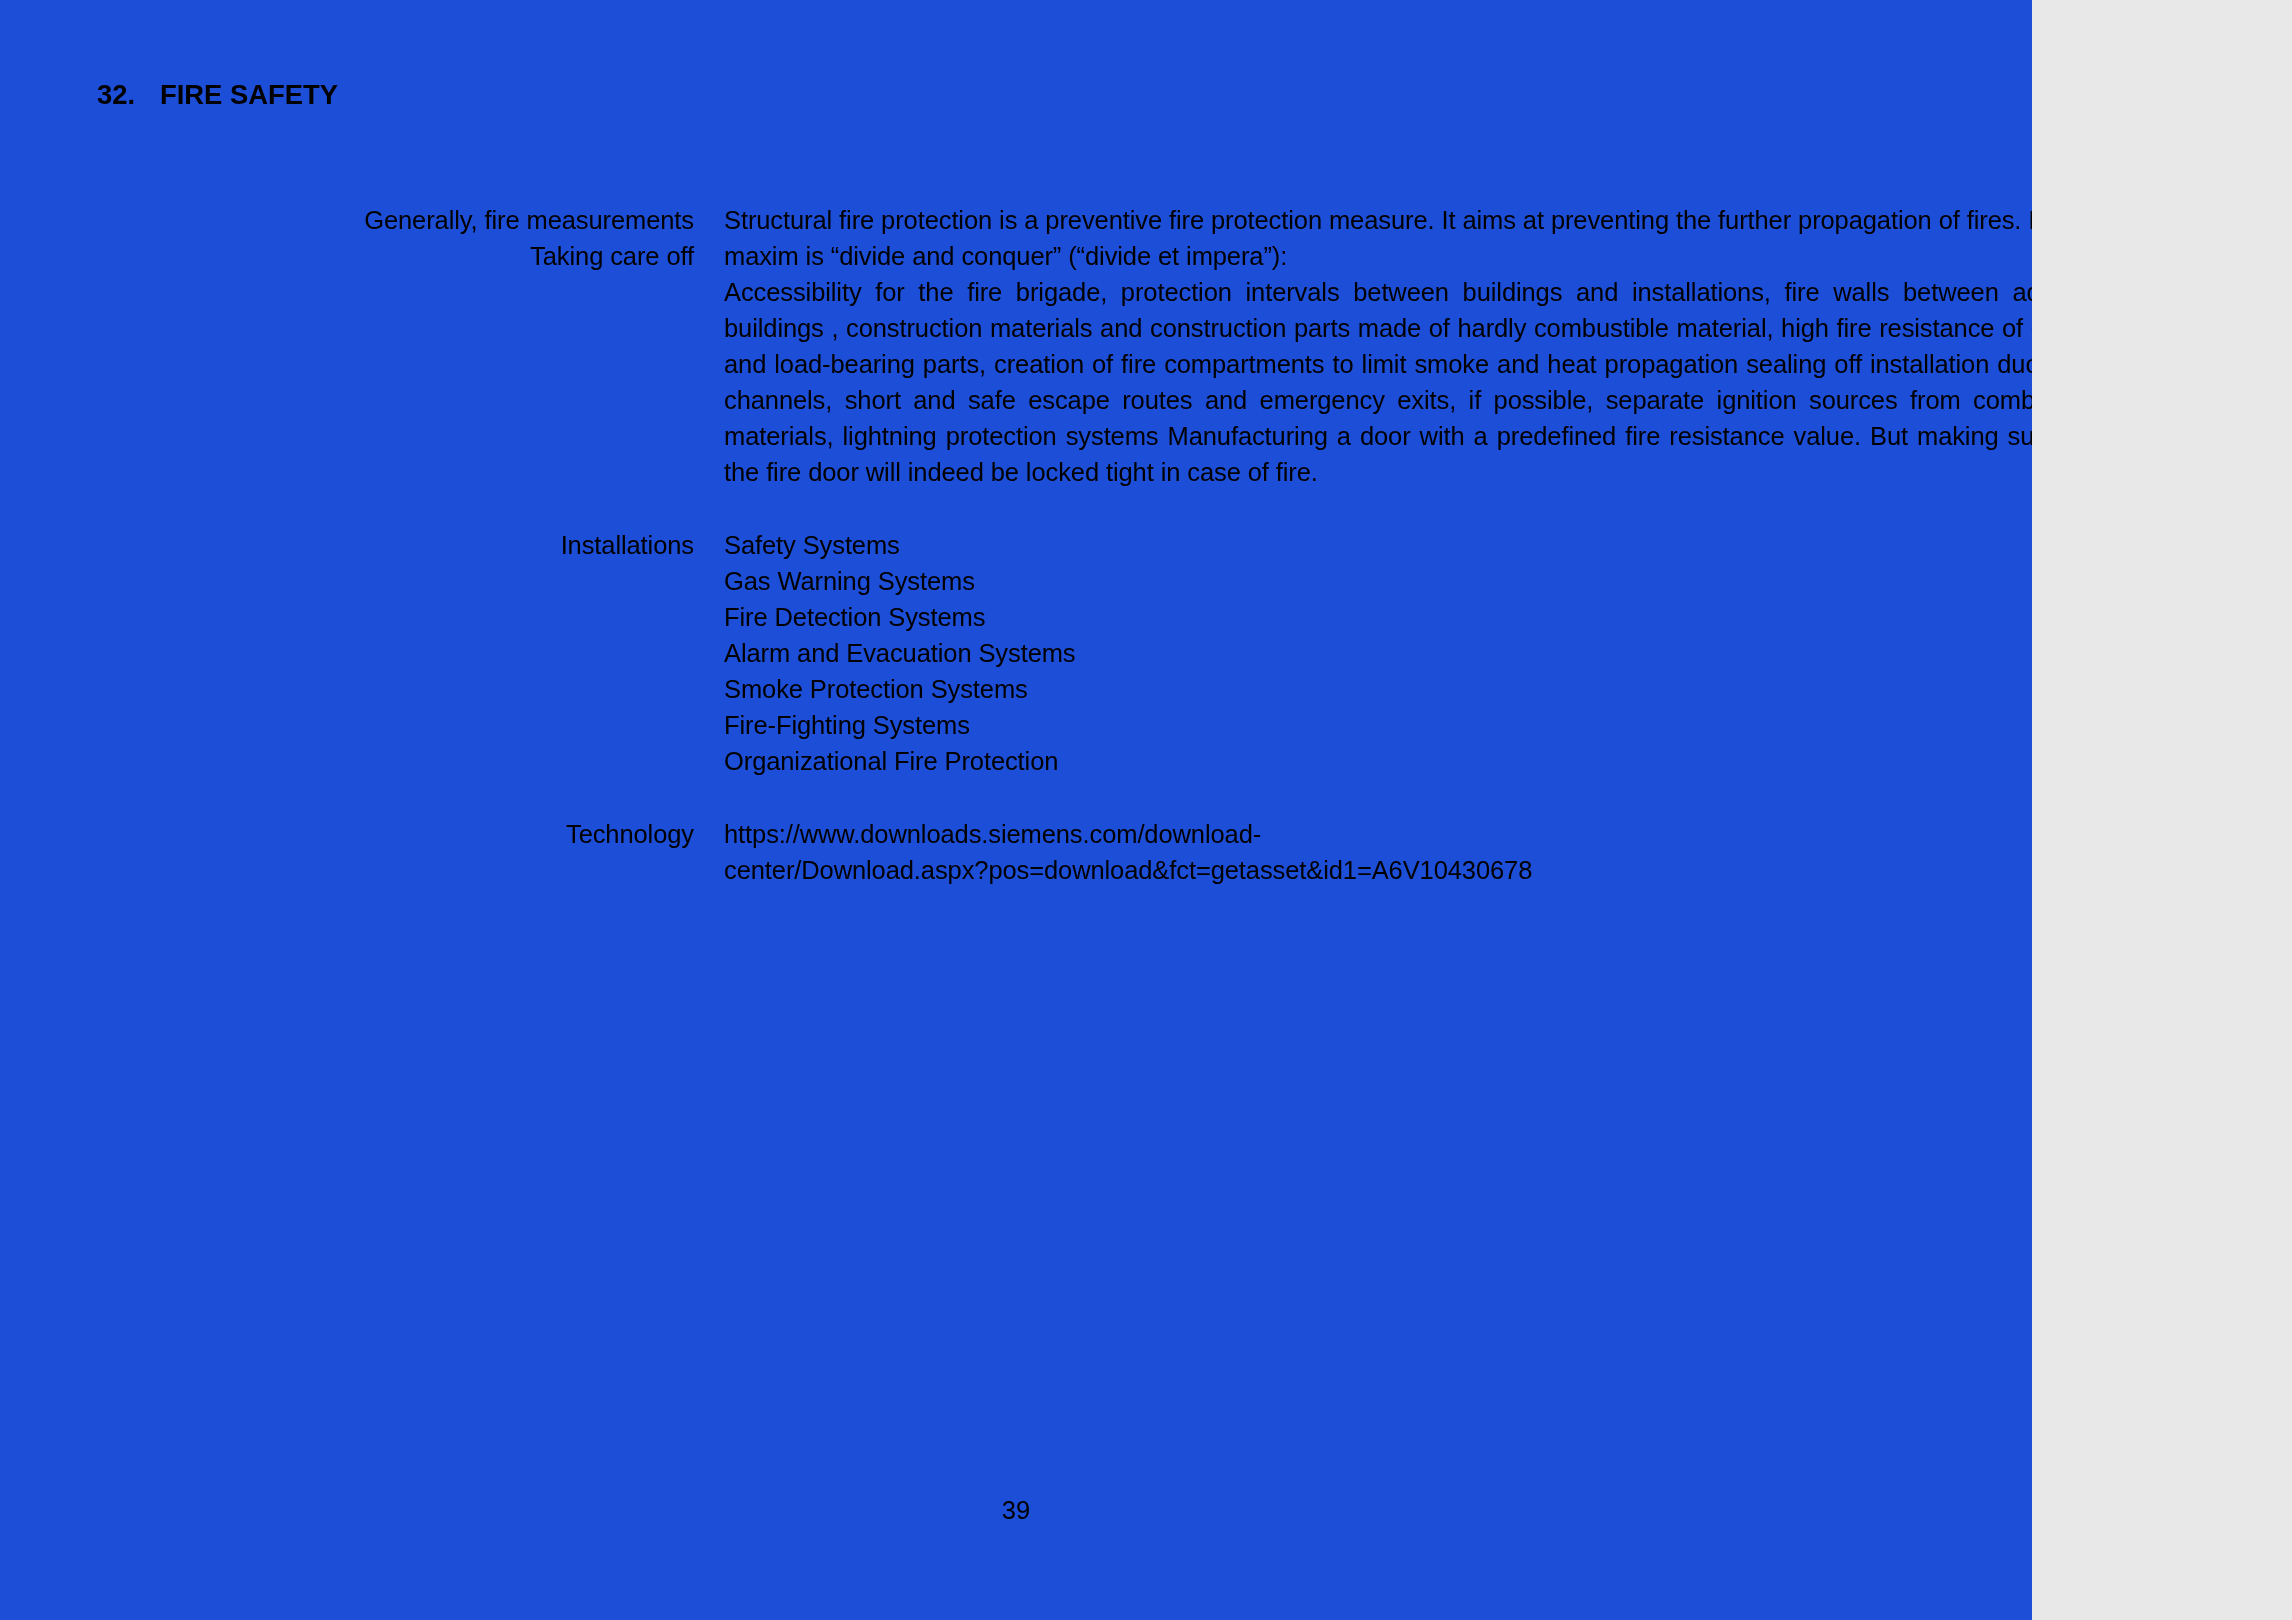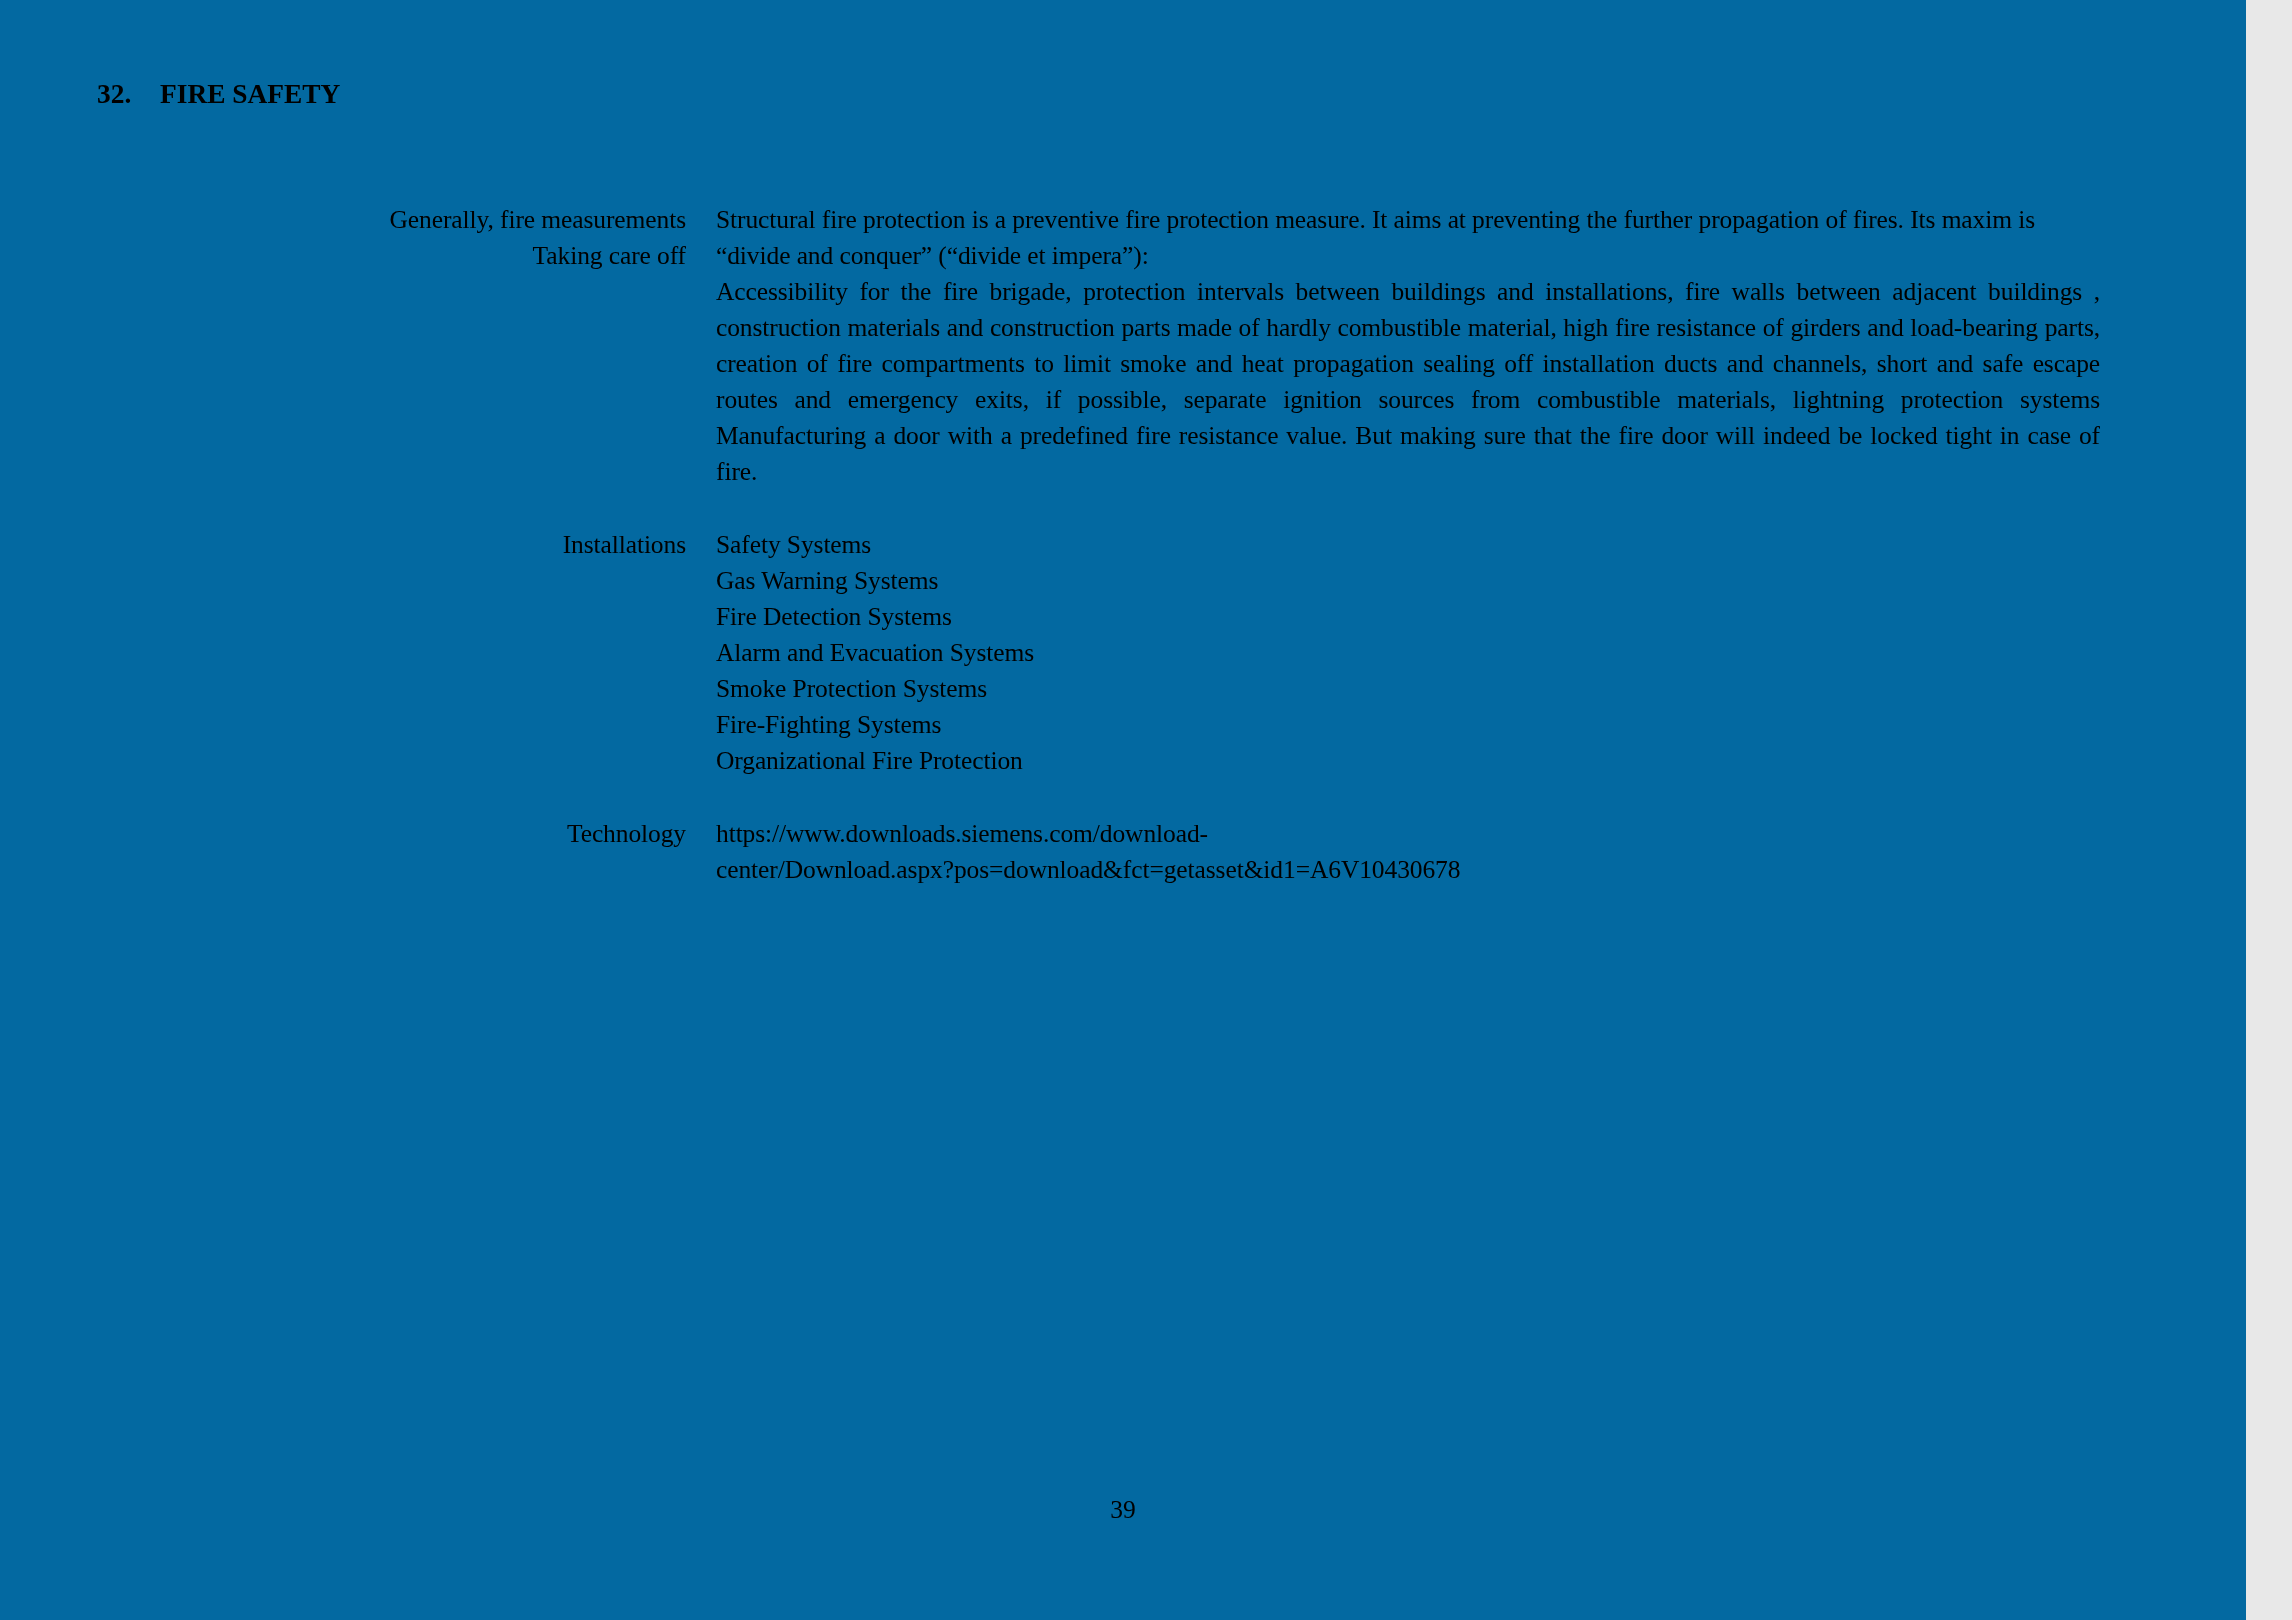--- a/index.html
+++ b/index.html
@@ -1,23 +1,23 @@
 <!DOCTYPE html>
 <html><head>
 <meta charset="utf-8">
 <title>Document</title>
 <style>
   * { margin: 0; padding: 0; box-sizing: border-box; }
   html, body { background: #e8e8e8; }
   .page {
     position: relative;
-    width: 2246px;
+    width: 2032px;
     height: 1620px;
-    background: #0369a1;
-    font-family: Liberation Serif, serif;
+    background: #1d4ed8;
+    font-family: Liberation Sans, sans-serif;
     color: #000000;
     overflow: hidden;
   }
   .doc-heading {
     position: absolute;
     left: 97px;
     top: 78px;
     font-size: 27.4px;
     font-weight: 700;
     line-height: 33px;
@@ -35,20 +35,21 @@
     font-size: 25.5px;
     line-height: 36px;
     letter-spacing: -0.1px;
   }
   .row {
     display: grid;
     grid-template-columns: 686px 1384px;
     column-gap: 30px;
     align-items: start;
     margin-bottom: 37px;
+    padding-left: 8px;
   }
   .label {
     text-align: right;
     white-space: pre-line;
   }
   .cell p { margin: 0; }
   .cell p.justified { text-align: justify; }
   .list-line { display: block; }
   .url {
     white-space: pre-line;

